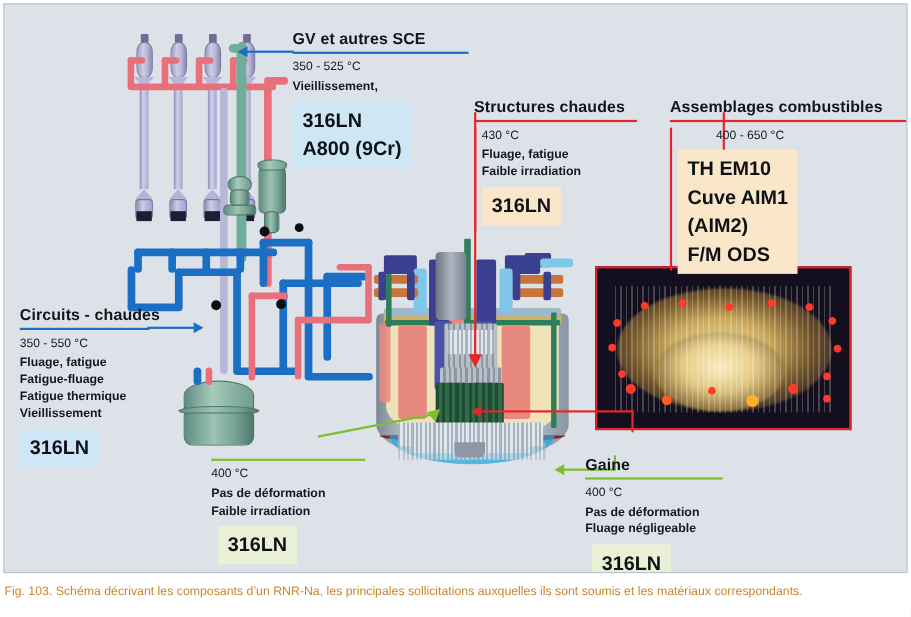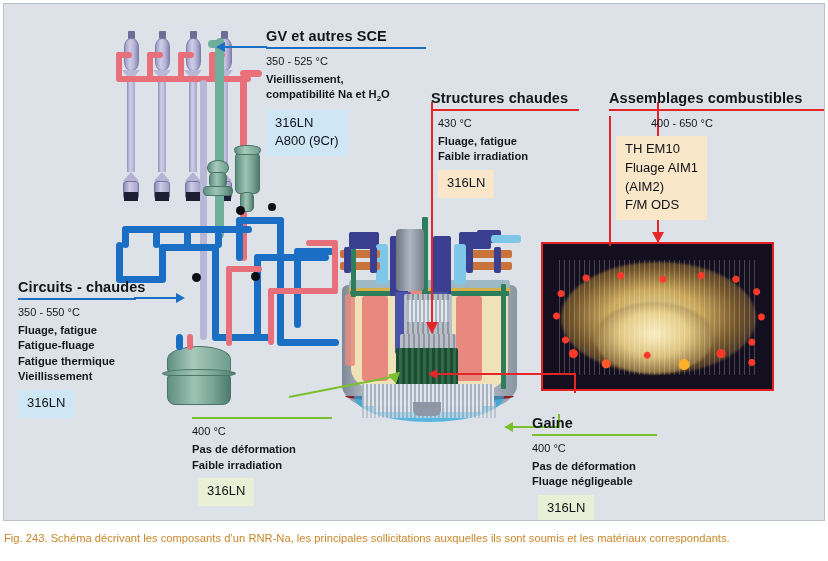--- a/index.html
+++ b/index.html
@@ -20,21 +20,21 @@
     font-weight:bold;font-size:14.5px;color:#12161c;letter-spacing:.1px;
     white-space:nowrap;line-height:1.15;padding-bottom:2px;
   }
   .callout .rule{height:2px;width:100%;}
   .callout .line{
     font-size:11.2px;color:#14181e;line-height:1.38;white-space:nowrap;
   }
   .callout .line.temp{font-size:11px;}
   .callout .line.bold{font-weight:bold;}
   .matbox{display:inline-block;padding:4px 9px 5px 9px;margin-top:5px;}
-  .matbox .m{font-size:13px;font-weight:normal;color:#0e1217;line-height:1.45;white-space:nowrap;}
+  .matbox .m{font-size:18px;font-weight:bold;color:#0e1217;line-height:1.45;white-space:nowrap;}
 
   
   .lbar{position:absolute;left:0;top:0;width:2px;background:#e4262b;}
 
   
   .ln{position:absolute;}
   .ahead{position:absolute;width:0;height:0;}
 
   
   #caption{
@@ -346,21 +346,20 @@
 
     <div class="ln" style="left:508px;top:422px;width:48px;height:2px;background:#7cbf2e;"></div>
     <div class="ln" style="left:554px;top:410px;width:2px;height:14px;background:#7cbf2e;"></div>
     <div class="ahead" style="left:500px;top:418px;border-top:5px solid transparent;border-bottom:5px solid transparent;border-right:9px solid #7cbf2e;"></div>
 
     <div class="callout" style="left:262px;top:24px;width:160px;">
       <div class="ttl">GV et autres SCE</div>
       <div class="rule" style="background:#1a6fc4;"></div>
       <div class="line temp" style="margin-top:5px;">350 - 525 °C</div>
       <div class="line bold" style="margin-top:3px;">Vieillissement,</div>
-      <div class="line bold">compatibilité Na et H<sub style="font-size:8px;">2</sub>O</div>
       <div class="matbox" style="background:#cfe7f5;">
         <div class="m">316LN</div>
         <div class="m">A800 (9Cr)</div>
       </div>
     </div>
 
     <div class="callout" style="left:427px;top:86px;width:148px;">
       <div class="ttl">Structures chaudes</div>
       <div class="rule" style="background:#e4262b;"></div>
       <div style="position:relative;padding-left:7px;">
@@ -375,21 +374,21 @@
     </div>
 
     <div class="callout" style="left:605px;top:86px;width:215px;">
       <div class="ttl">Assemblages combustibles</div>
       <div class="rule" style="background:#e4262b;"></div>
       <div style="position:relative;padding-left:7px;">
         <div class="lbar" style="height:130px;"></div>
         <div class="line temp" style="margin-top:5px;margin-left:35px;">400 - 650 °C</div>
         <div class="matbox" style="background:#fae7c9;">
           <div class="m">TH EM10</div>
-          <div class="m">Fluage AIM1</div>
+          <div class="m">Cuve AIM1</div>
           <div class="m">(AIM2)</div>
           <div class="m">F/M ODS</div>
         </div>
       </div>
     </div>
 
     <div class="callout" style="left:14px;top:275px;width:118px;">
       <div class="ttl">Circuits - chaudes</div>
       <div class="rule" style="background:#1a6fc4;"></div>
       <div class="line temp" style="margin-top:5px;">350 - 550 °C</div>
@@ -418,15 +417,15 @@
       <div class="line temp" style="margin-top:5px;">400 °C</div>
       <div class="line bold" style="margin-top:3px;">Pas de déformation</div>
       <div class="line bold">Fluage négligeable</div>
       <div class="matbox" style="background:#eaf0d6;margin-left:6px;">
         <div class="m">316LN</div>
       </div>
     </div>
 
   </div>
 
-  <div id="caption">Fig. 243. Schéma décrivant les composants d’un RNR-Na, les principales sollicitations auxquelles ils sont soumis et les matériaux correspondants.</div>
+  <div id="caption">Fig. 103. Schéma décrivant les composants d’un RNR-Na, les principales sollicitations auxquelles ils sont soumis et les matériaux correspondants.</div>
 
 </div>
 
 </body></html>

